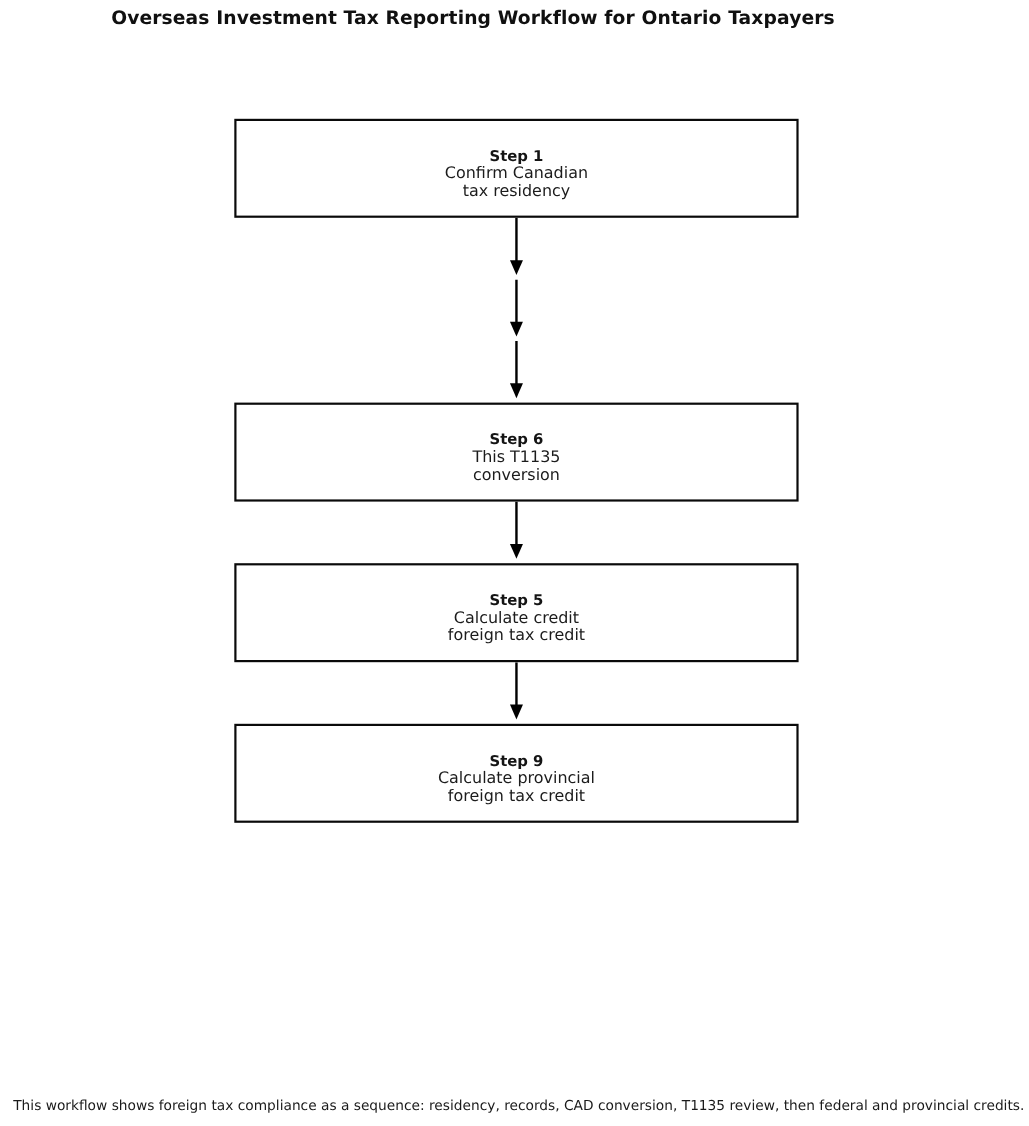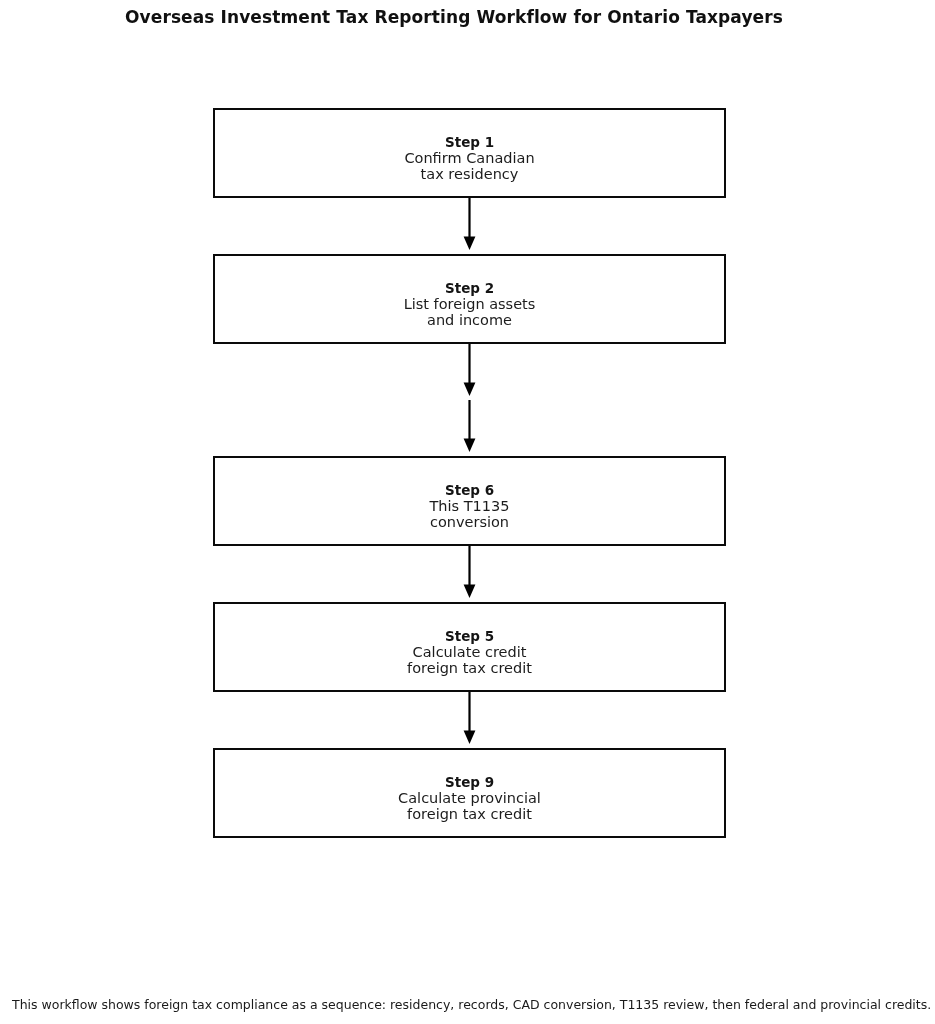--- a/index.html
+++ b/index.html
@@ -29,21 +29,20 @@
     position: absolute;
     left: 0;
     top: 6px;
     width: 860px;
     text-align: center;
     font-size: 17px;
     font-weight: bold;
     letter-spacing: 0.1px;
     color: #101010;
     line-height: 22px;
-    padding-left: 24px;
   }
 
   
   .flow {
     position: absolute;
     left: 213px;
     top: 108px;
     width: 513px;
   }
 
@@ -127,27 +126,20 @@
       </div>
     </div>
 
     <div class="connector">
       <svg width="513" height="56" viewBox="0 0 513 56" aria-hidden="true">
         <line x1="256.5" y1="0" x2="256.5" y2="43" stroke="#000000" stroke-width="2.2"></line>
         <polygon points="256.5,52 250.6,38.5 262.4,38.5" fill="#000000"></polygon>
       </svg>
     </div>
 
-    <div class="node-wrap">
-      <div class="node-box">
-        <div class="node-step">Step 2</div>
-        <div class="node-line">List foreign assets</div>
-        <div class="node-line">and income</div>
-      </div>
-    </div>
 
     <div class="connector">
       <svg width="513" height="56" viewBox="0 0 513 56" aria-hidden="true">
         <line x1="256.5" y1="0" x2="256.5" y2="43" stroke="#000000" stroke-width="2.2"></line>
         <polygon points="256.5,52 250.6,38.5 262.4,38.5" fill="#000000"></polygon>
       </svg>
     </div>
 
 
     <div class="connector">

